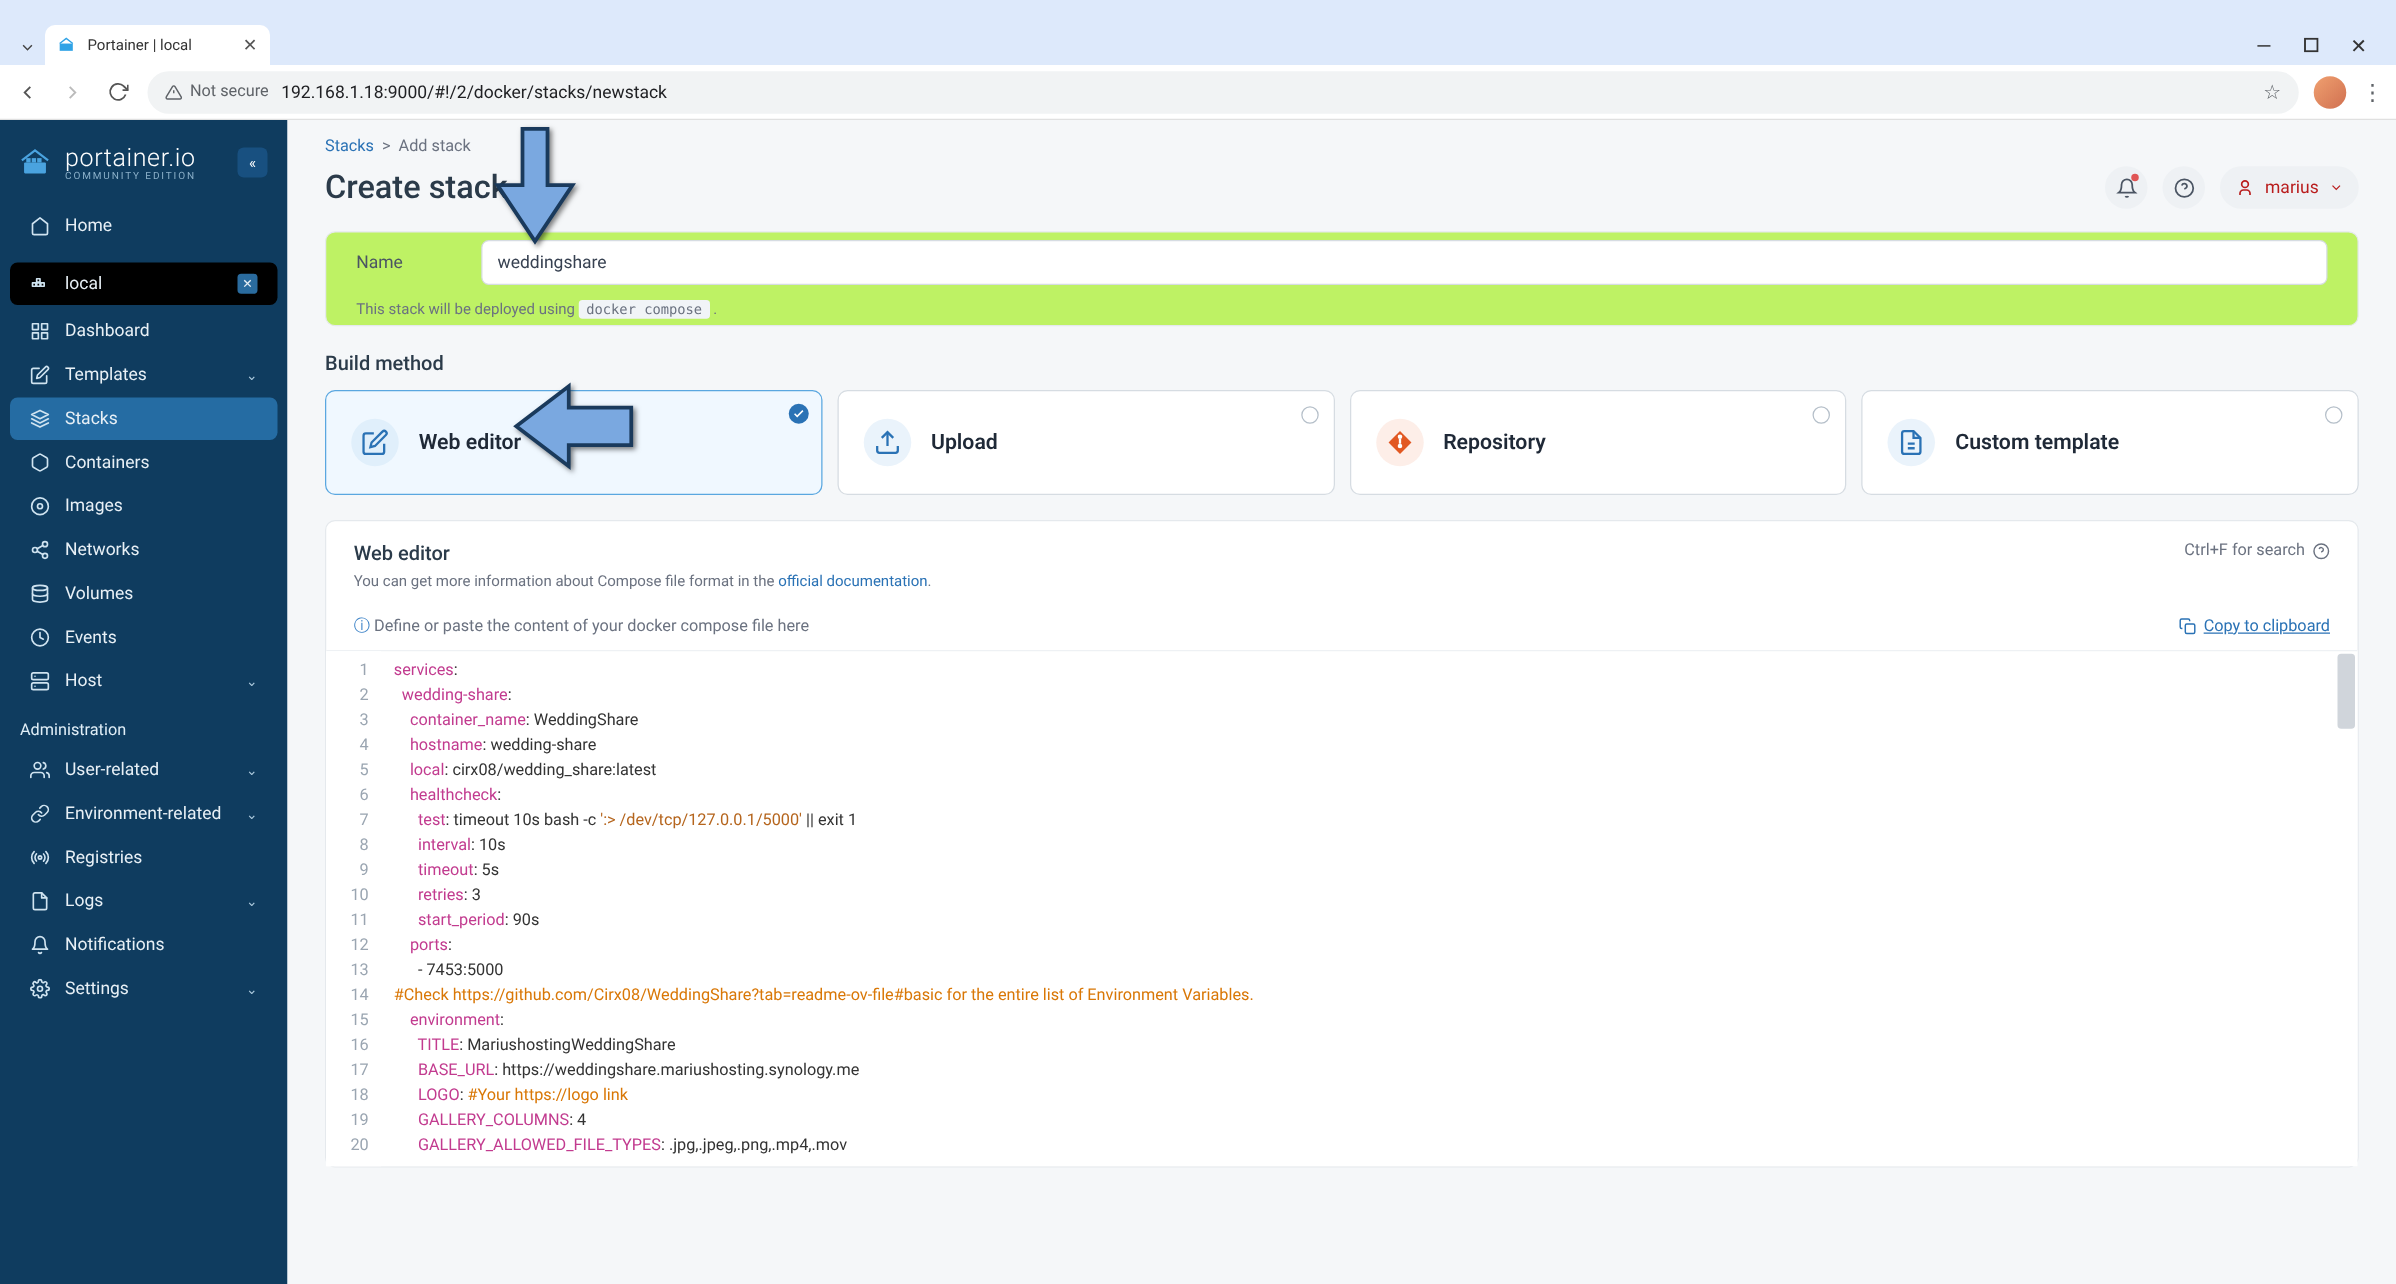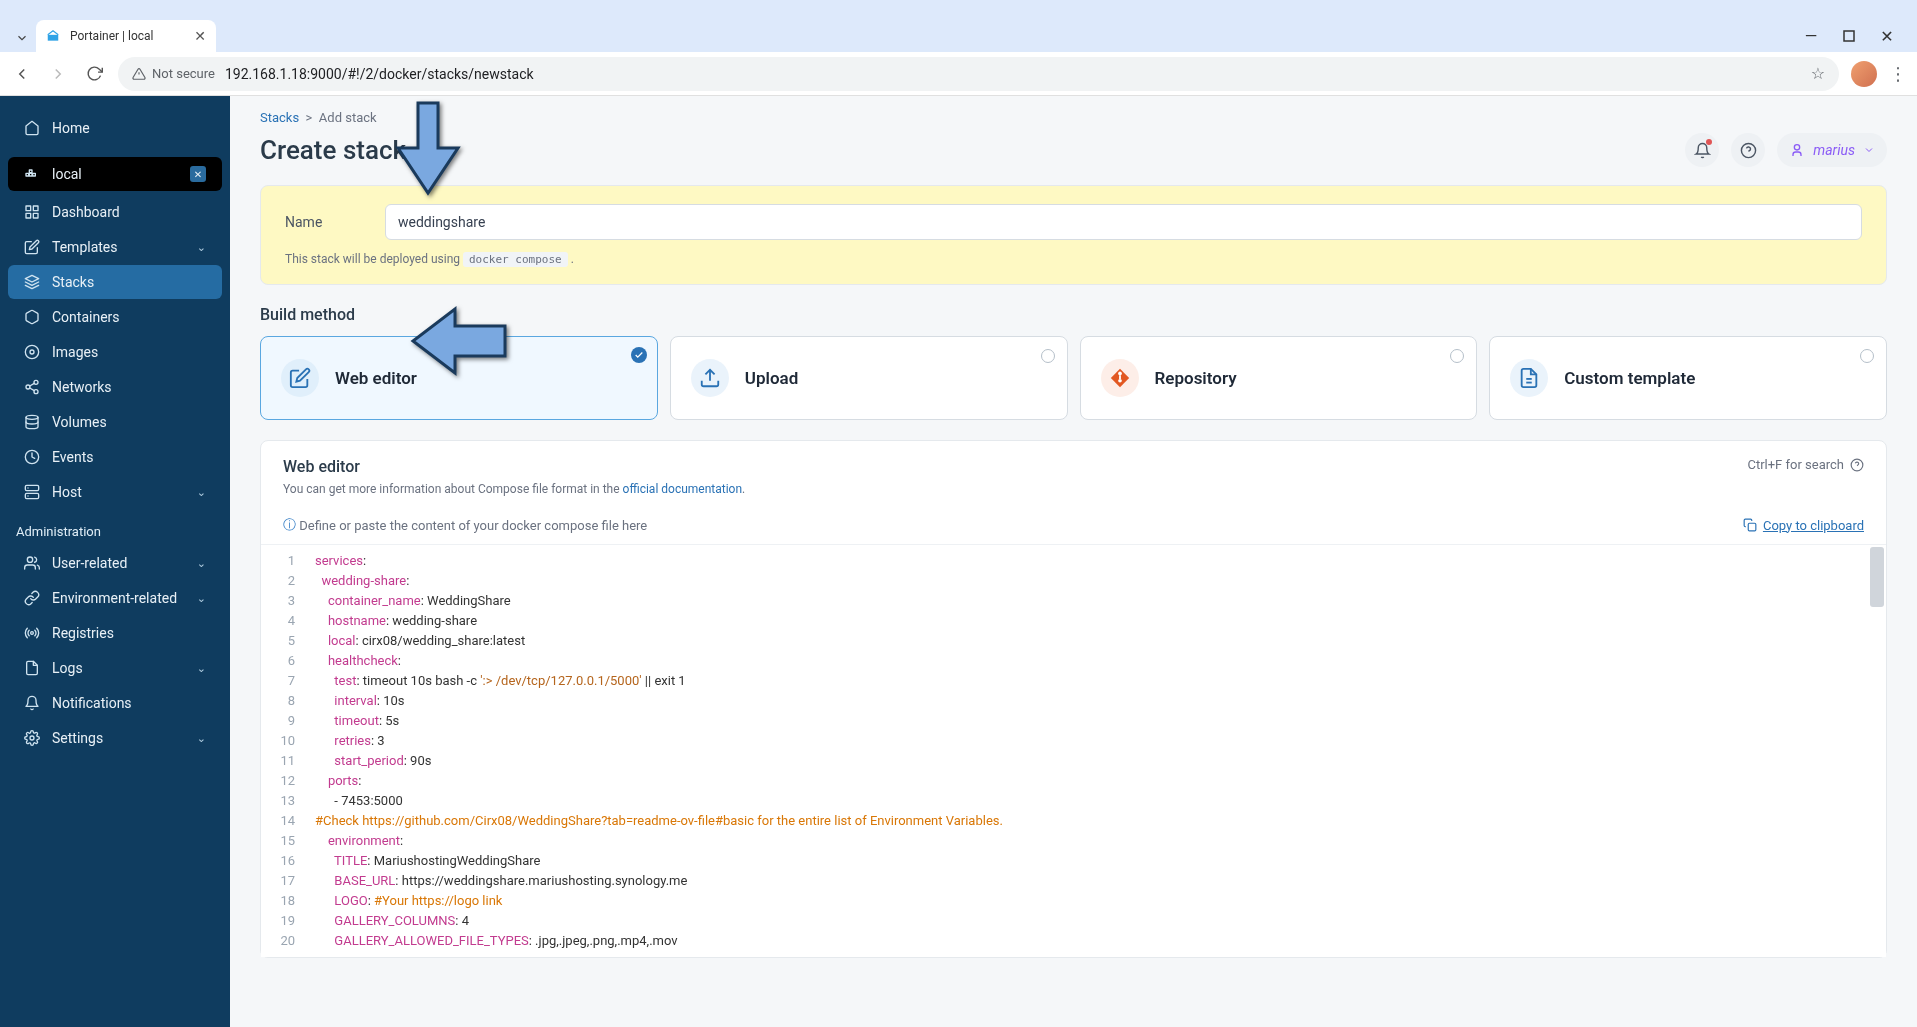--- a/index.html
+++ b/index.html
@@ -47,24 +47,24 @@
 
 
 .main { flex: 1; background: #f5f7f9; overflow-y: auto; position: relative; }
 .main-inner { padding: 0; }
 .breadcrumb { padding: 14px 30px 0; font-size: 13px; color: #6b7280; }
 .breadcrumb a { color: #2a72b5; text-decoration: none; }
 .title-row { display: flex; align-items: center; padding: 8px 30px 18px; }
 .page-title { font-size: 26px; color: #2b3b4a; font-weight: 500; display:flex; align-items:center; gap:10px; }
 .title-actions { margin-left: auto; display: flex; align-items: center; gap: 12px; }
 .icon-pill { width: 34px; height: 34px; border-radius: 50%; background: #eef1f4; display: flex; align-items: center; justify-content: center; color: #4b5563; position:relative; }
-.user-pill { height: 34px; border-radius: 18px; background: #eef1f4; display: flex; align-items: center; padding: 0 12px; gap: 8px; color: #8b5cf6; font-size: 14px; font-style: italic; }
+.user-pill { height: 34px; border-radius: 18px; background: #eef1f4; display: flex; align-items: center; padding: 0 12px; gap: 8px; color: #b91c1c; font-size: 14px; }
 .notif-dot{ position:absolute; top:6px; right:7px; width:6px;height:6px;border-radius:50%;background:#e05555; }
 
-.panel { background: #fef9c3; border: 1px solid #e5e9ed; border-radius: 8px; margin: 0 30px 20px; padding: 18px 24px; }
+.panel { background: #bef264; border: 1px solid #e5e9ed; border-radius: 8px; margin: 0 30px 20px; padding: 6px 24px; }
 .form-row { display: flex; align-items: center; gap: 40px; }
 .form-label { width: 60px; font-size: 14px; color: #4b5563; }
 .form-input { flex: 1; border: 1px solid #d6dce2; border-radius: 6px; padding: 9px 12px; font-size: 14px; color: #374151; }
 .deploy-note { font-size: 12px; color: #6b7280; margin-top: 12px; }
 .code-pill { background: #f1f4f7; padding: 1px 6px; border-radius: 3px; font-family: monospace; font-size: 11px; }
 
 .section-h { font-size: 16px; color: #2b3b4a; margin: 6px 30px 12px; font-weight: 500; }
 
 .methods { display: flex; gap: 12px; margin: 0 30px 20px; }
 .method-card { flex: 1; border: 1px solid #d6dce2; border-radius: 8px; background: #fff; padding: 22px 20px; display: flex; align-items: center; gap: 16px; cursor: pointer; position: relative; }
@@ -157,20 +157,36 @@
       <span class="star-icon">☆</span>
     </div>
     <span class="avatar-small"></span>
     <span class="kebab">⋮</span>
   </div>
 </div>
 
 <div class="app">
 
   <div class="sidebar">
+    <div class="logo-row">
+      <span class="logo-mark"><svg width="28" height="28" viewBox="0 0 32 32">
+            <g fill="#4aa3df">
+              <rect x="6" y="16" width="20" height="10" rx="1"></rect>
+              <rect x="8" y="12" width="4" height="4"></rect>
+              <rect x="13" y="12" width="4" height="4"></rect>
+              <rect x="18" y="12" width="4" height="4"></rect>
+              <path d="M4 14 L16 5 L28 14" stroke="#4aa3df" stroke-width="2" fill="none"></path>
+            </g>
+          </svg></span>
+      <div>
+        <div class="logo-text">portainer.io</div>
+        <div class="logo-sub">COMMUNITY EDITION</div>
+      </div>
+      <span class="collapse-btn">«</span>
+    </div>
     <div id="nav-main">
         <div class="nav-item">
           <span class="nav-icon">
             <svg width="16" height="16" viewBox="0 0 24 24" fill="none" stroke="currentColor" stroke-width="2" stroke-linecap="round" stroke-linejoin="round">
               <path d="M3 9l9-7 9 7v11a2 2 0 0 1-2 2H5a2 2 0 0 1-2-2z"></path>
             </svg>
           </span>
           <span>Home</span>
         </div>
         <div style="height: 10px;"></div>

